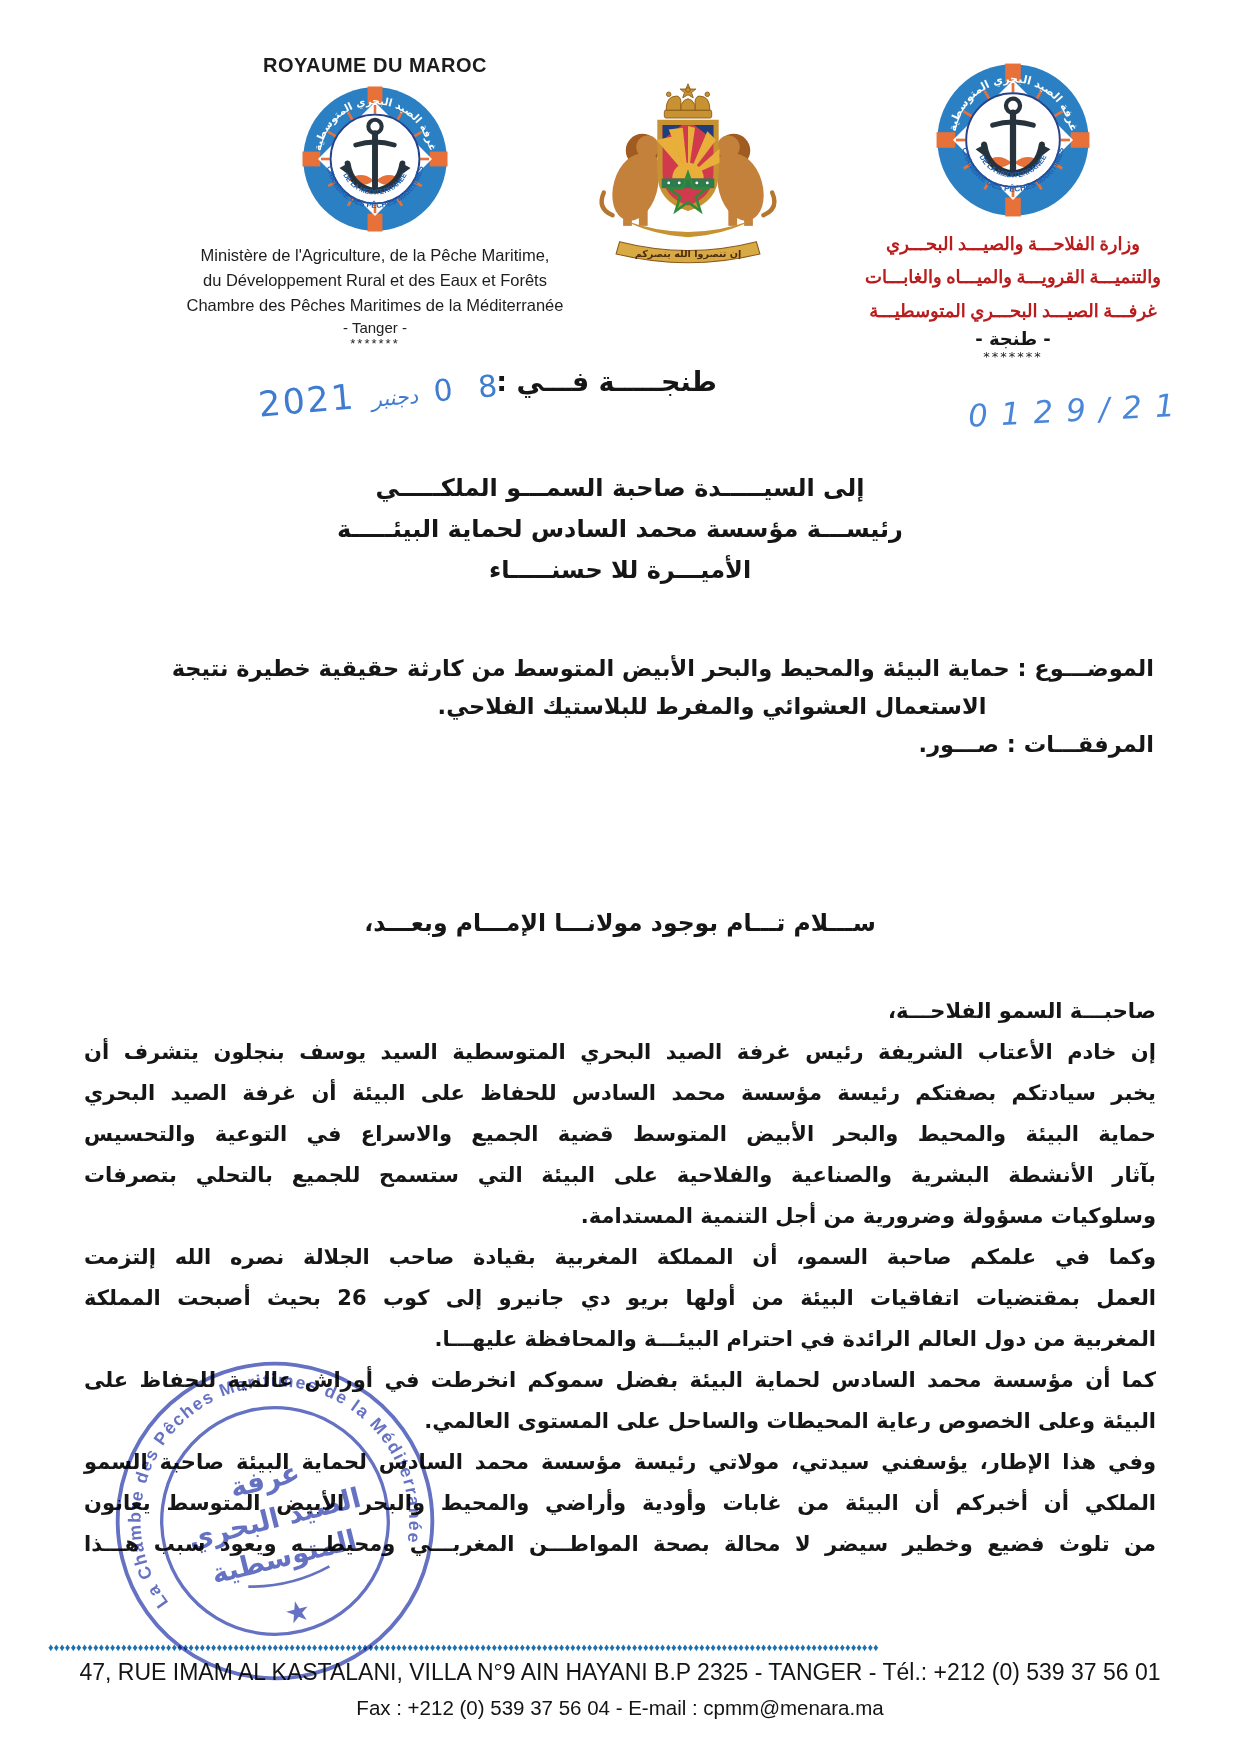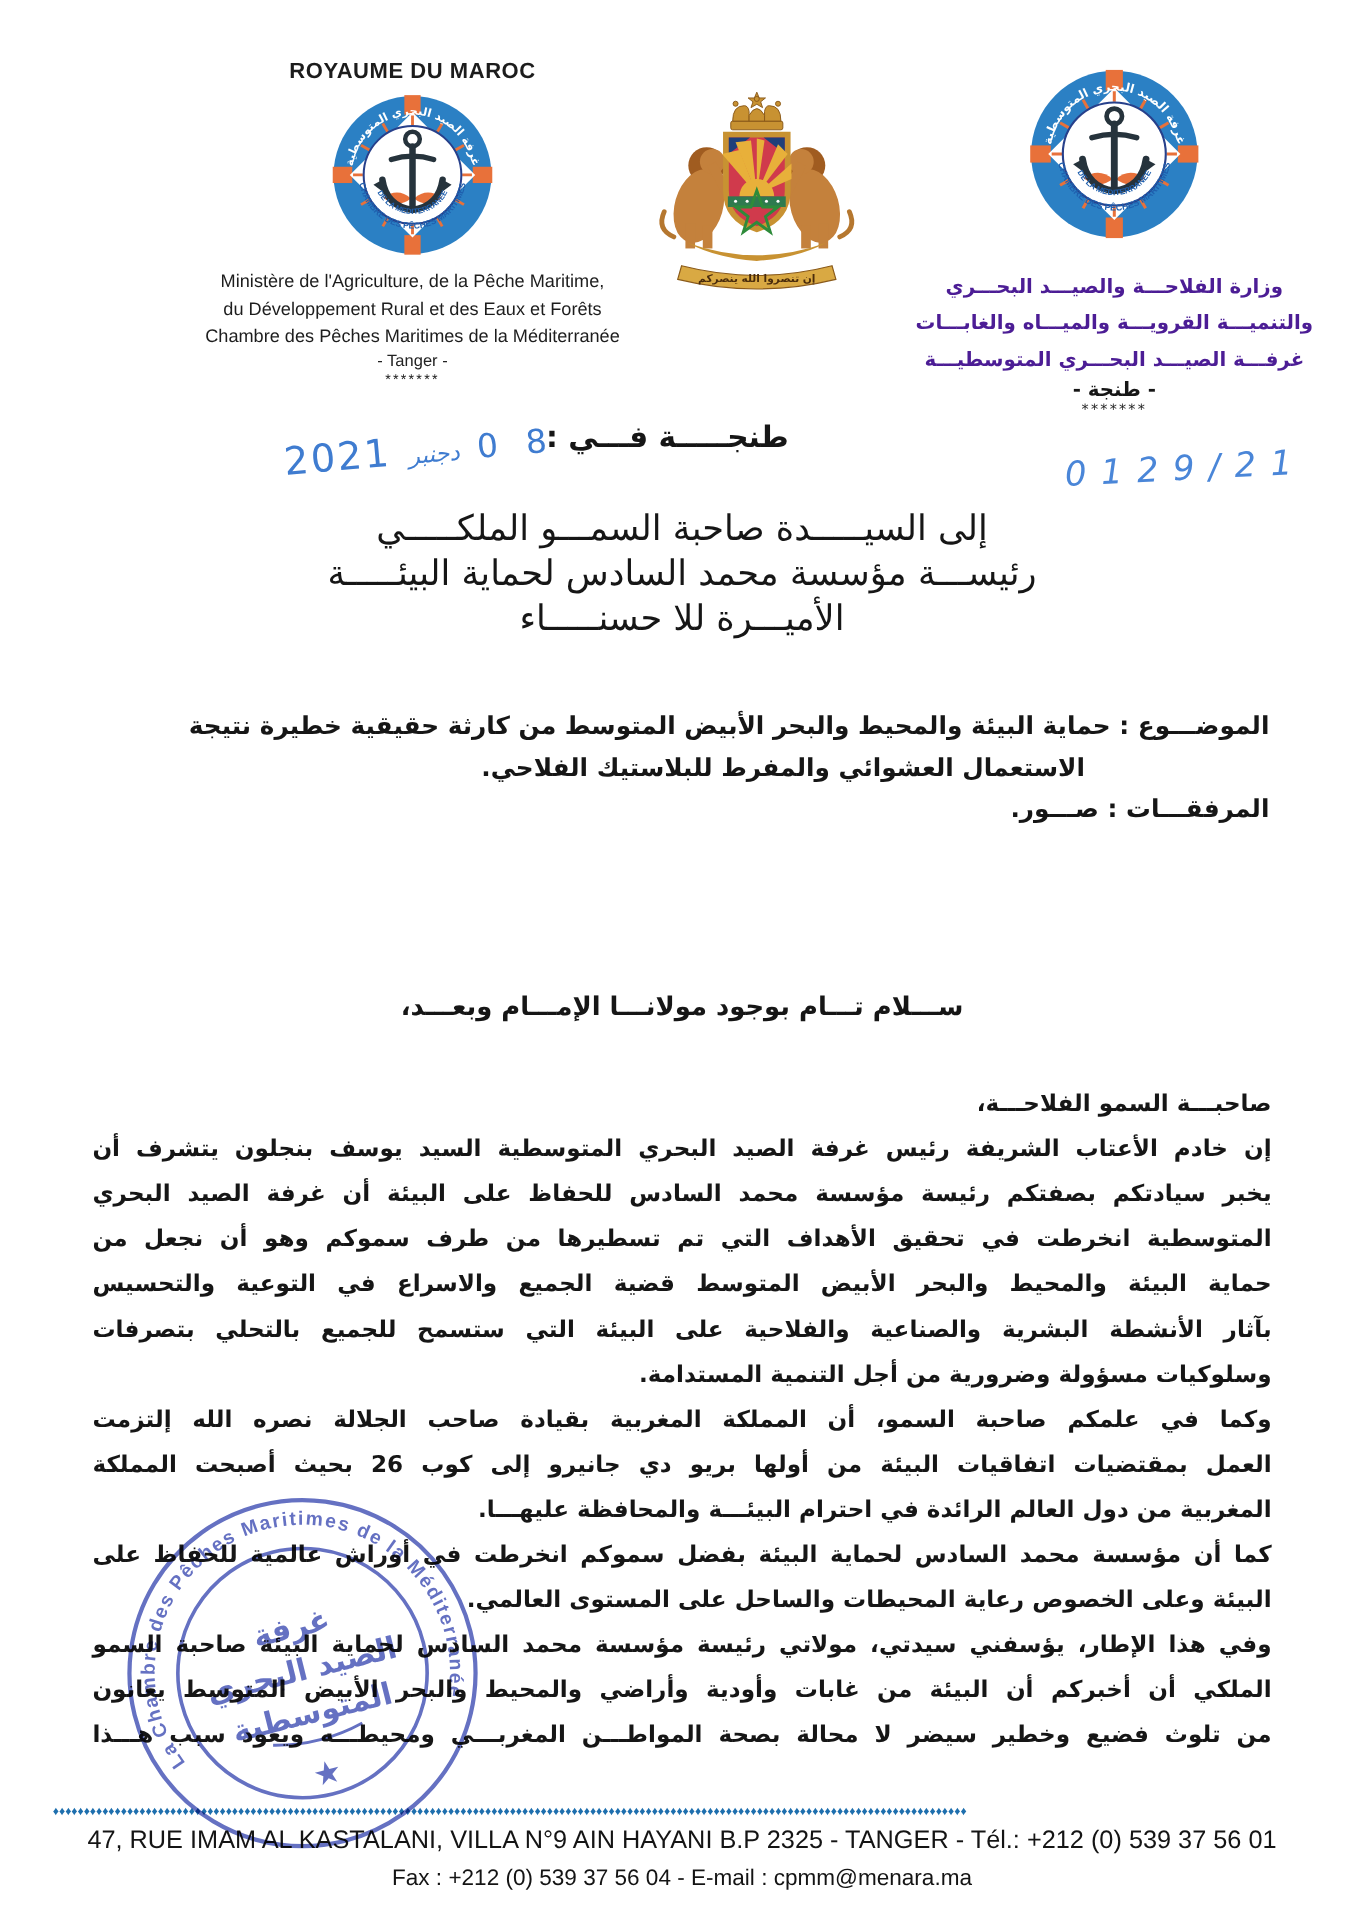--- a/index.html
+++ b/index.html
@@ -10,36 +10,36 @@
   .ar{font-family:"DejaVu Sans",sans-serif;direction:rtl;}
   
   .header{display:flex;justify-content:flex-end;padding:54px 22px 0 34px;}
   .h-left{width:386px;text-align:center;}
   .h-center{width:240px;padding-top:28px;text-align:center;}
   .h-right{width:410px;text-align:center;}
   .kingdom-fr{font-size:20px;font-weight:bold;letter-spacing:.5px;color:#1c1c1c;}
   .kingdom-ar{font-size:21px;font-weight:bold;color:#141414;}
   .logo-wrap{margin:8px auto 6px;}
   .ministry-fr{font-size:16.5px;line-height:1.5;color:#1d1d1d;margin-top:4px;}
-  .ministry-ar{font-size:18px;font-weight:bold;line-height:1.85;color:#4c1d95;margin-top:22px;}
+  .ministry-ar{font-size:18px;font-weight:bold;line-height:1.85;color:#b91c1c;margin-top:6px;font-family:Liberation Serif, serif;}
   .city-fr{font-size:15px;color:#222;margin-top:2px;}
   .city-ar{font-size:18px;font-weight:bold;margin-top:0;}
   .stars{font-size:13px;letter-spacing:2px;color:#222;}
   
   .dateline{position:relative;height:72px;}
   .date-label{position:absolute;right:523px;top:2px;font-size:27px;font-weight:bold;}
   .date-stamp{position:absolute;left:258px;top:10px;color:#3f7cd0;transform:rotate(-5deg);
     display:flex;align-items:baseline;gap:16px;font-family:"DejaVu Sans",sans-serif;}
   .date-year{font-size:35px;letter-spacing:2px;}
   .date-month{font-size:21px;font-style:italic;}
   .date-day{font-size:30px;letter-spacing:8px;}
   .ref-number{position:absolute;right:52px;top:28px;color:#4a86d8;font-size:31px;
     letter-spacing:13px;font-style:italic;transform:rotate(-3deg);font-family:"DejaVu Sans",sans-serif;}
   
-  .addressee{margin-top:8px;text-align:center;font-size:32px;font-weight:normal;line-height:41px;}
+  .addressee{margin-top:32px;text-align:center;font-size:24px;font-weight:bold;line-height:41px;}
   
   .subject{margin-top:58px;padding:0 86px 0 150px;font-size:22.5px;font-weight:bold;line-height:38px;}
   .subject .indent{text-align:center;padding-left:120px;}
   
   .salutation{margin-top:146px;text-align:center;font-size:23.5px;font-weight:bold;}
   
   .letter-body{margin-top:54px;padding:0 84px 0 84px;font-size:21px;font-weight:bold;line-height:41px;}
   .letter-body div{text-align:right;}
   .letter-body div.j{text-align:justify;text-align-last:justify;}
   
@@ -231,21 +231,20 @@
     <span>صـــور.</span>
   </div>
 </div>
 
 <div class="salutation ar">ســـلام تـــام بوجود مولانـــا الإمـــام وبعـــد،</div>
 
 <div class="letter-body ar">
   <div>صاحبـــة السمو الفلاحـــة،</div>
   <div class="j">إن خادم الأعتاب الشريفة رئيس غرفة الصيد البحري المتوسطية السيد يوسف بنجلون يتشرف أن</div>
   <div class="j">يخبر سيادتكم بصفتكم رئيسة مؤسسة محمد السادس للحفاظ على البيئة أن غرفة الصيد البحري</div>
-  <div class="j">المتوسطية انخرطت في تحقيق الأهداف التي تم تسطيرها من طرف سموكم وهو أن نجعل من</div>
   <div class="j">حماية البيئة والمحيط والبحر الأبيض المتوسط قضية الجميع والاسراع في التوعية والتحسيس</div>
   <div class="j">بآثار الأنشطة البشرية والصناعية والفلاحية على البيئة التي ستسمح للجميع بالتحلي بتصرفات</div>
   <div>وسلوكيات مسؤولة وضرورية من أجل التنمية المستدامة.</div>
   <div class="j">وكما في علمكم صاحبة السمو، أن المملكة المغربية بقيادة صاحب الجلالة نصره الله إلتزمت</div>
   <div class="j">العمل بمقتضيات اتفاقيات البيئة من أولها بريو دي جانيرو إلى كوب 26 بحيث أصبحت المملكة</div>
   <div>المغربية من دول العالم الرائدة في احترام البيئـــة والمحافظة عليهـــا.</div>
   <div class="j">كما أن مؤسسة محمد السادس لحماية البيئة بفضل سموكم انخرطت في أوراش عالمية للحفاظ على</div>
   <div>البيئة وعلى الخصوص رعاية المحيطات والساحل على المستوى العالمي.</div>
   <div class="j">وفي هذا الإطار، يؤسفني سيدتي، مولاتي رئيسة مؤسسة محمد السادس لحماية البيئة صاحبة السمو</div>
   <div class="j">الملكي أن أخبركم أن البيئة من غابات وأودية وأراضي والمحيط والبحر الأبيض المتوسط يعانون</div>

